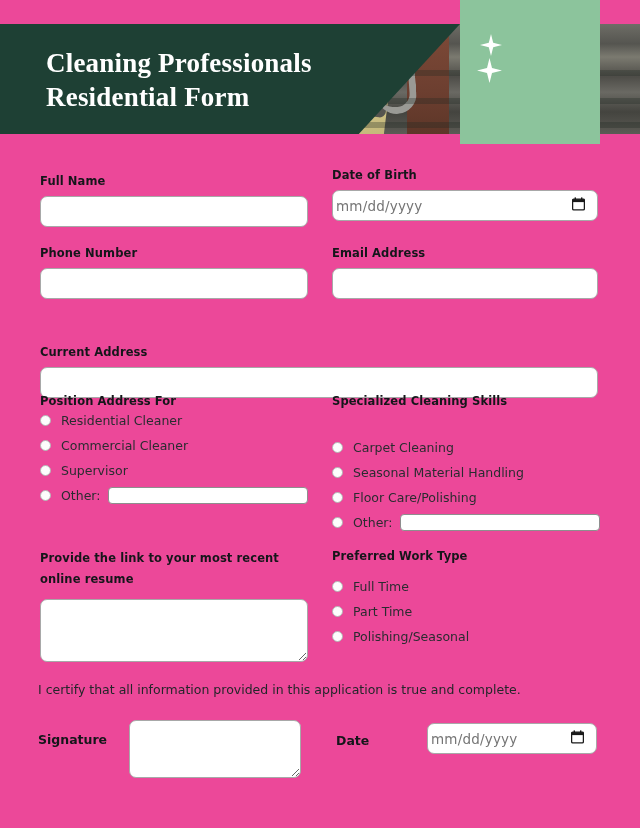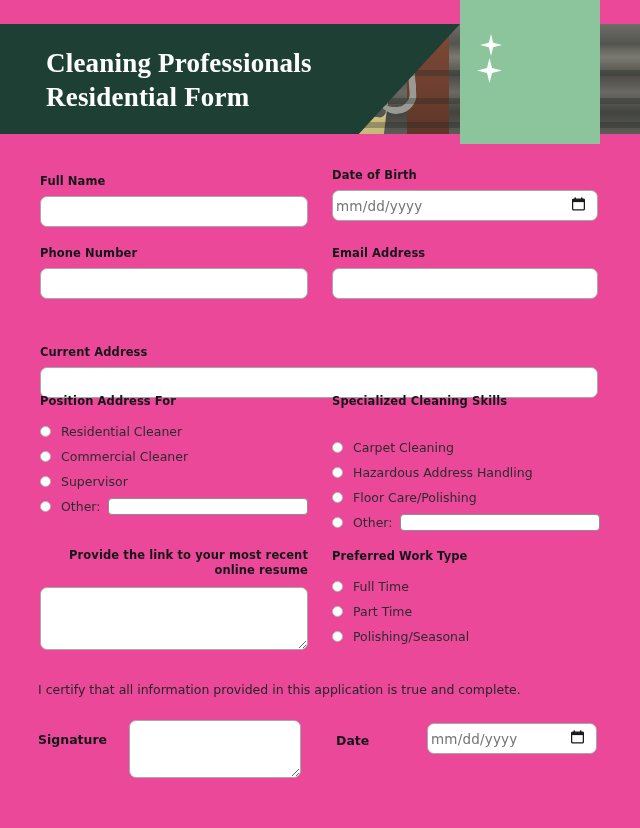--- a/index.html
+++ b/index.html
@@ -296,21 +296,21 @@
       <input class="field" style="margin-top: 8px;" value="" placeholder="">
     </div>
 
     <div class="row" style="left:40px; top:154px; width:558px;margin-top:31px;">
       <div class="label">Current Address</div>
       <input class="field" style="margin-top: 8px;" value="" placeholder="">
     </div>
 
     <div class="row" style="left:40px; top:234px; width:270px;">
       <div class="label">Position Address For</div>
-      <div style="margin-top:11px;">
+      <div style="">
         <div class="radio-row">
           <span class="radio"></span>
           <span class="radio-label">Residential Cleaner</span>
         </div>
         <div class="radio-row">
           <span class="radio"></span>
           <span class="radio-label">Commercial Cleaner</span>
         </div>
         <div class="radio-row">
           <span class="radio"></span>
@@ -326,36 +326,36 @@
 
     <div class="row" style="left:332px; top:234px; width:268px;">
       <div class="label">Specialized Cleaning Skills</div>
       <div style="margin-top:27px;">
         <div class="radio-row">
           <span class="radio"></span>
           <span class="radio-label">Carpet Cleaning</span>
         </div>
         <div class="radio-row">
           <span class="radio"></span>
-          <span class="radio-label">Hazardous Address Handling</span>
+          <span class="radio-label">Seasonal Material Handling</span>
         </div>
         <div class="radio-row">
           <span class="radio"></span>
           <span class="radio-label">Floor Care/Polishing</span>
         </div>
         <div class="radio-row">
           <span class="radio"></span>
           <span class="radio-label">Other:</span>
           <input class="other-input" style="width: 200px;" value="">
         </div>
       </div>
     </div>
 
     <div class="row" style="left:40px; top:388px; width:268px;">
-      <div class="label" style="line-height:15px;text-align:right;">Provide the link to your most recent online resume</div>
+      <div class="label" style="line-height:21px;">Provide the link to your most recent online resume</div>
       <textarea class="area" style="margin-top: 9px; height: 63px;" placeholder=""></textarea>
     </div>
 
     <div class="row" style="left:332px; top:389px; width:268px;">
       <div class="label">Preferred Work Type</div>
       <div style="margin-top:11px;">
         <div class="radio-row">
           <span class="radio"></span>
           <span class="radio-label">Full Time</span>
         </div>

